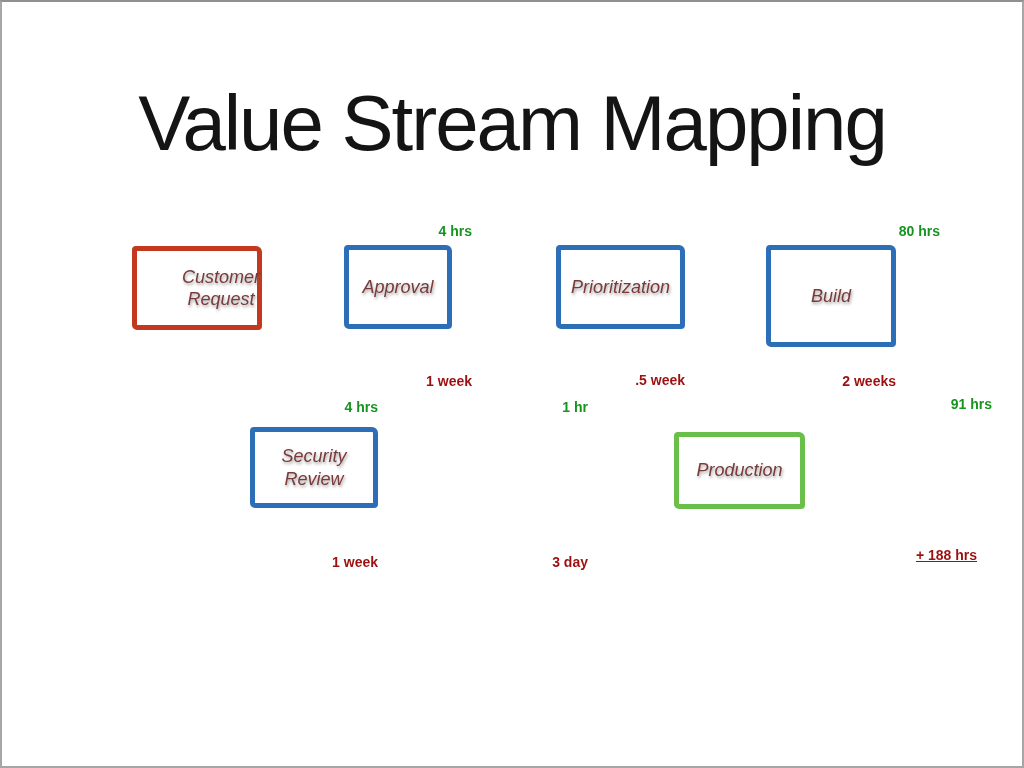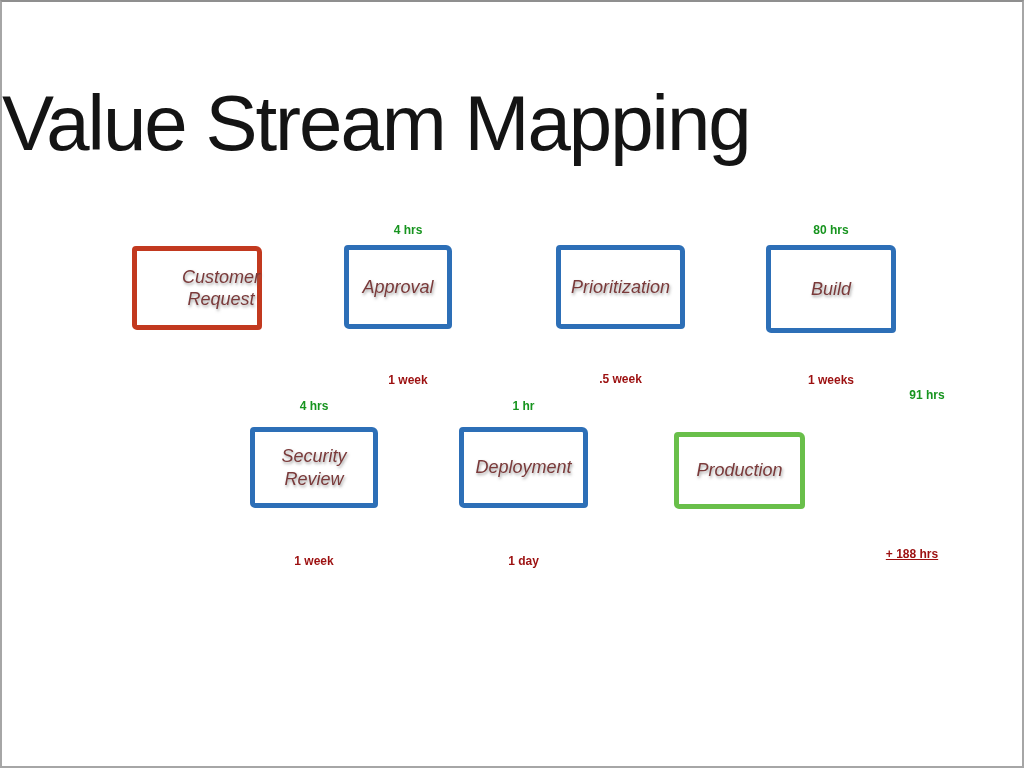--- a/index.html
+++ b/index.html
@@ -12,21 +12,21 @@
     border: 2px solid #a6a6a6;
     border-top-color: #8f8f8f;
     overflow: hidden;
     font-family: "Liberation Sans", sans-serif;
   }
   .title {
     position: absolute;
     left: 0;
     top: 76px;
     width: 100%;
-    text-align: left;
+    text-align: center;
     font-size: 78px;
     font-weight: 200;
     letter-spacing: -2px;
     color: #141414;
     white-space: nowrap;
   }
   .vsm-box {
     position: absolute;
     box-sizing: border-box;
     background: #ffffff;
@@ -43,22 +43,22 @@
     line-height: 1.25;
     color: #7a3a3a;
     text-shadow: 1px 2px 3px rgba(110,110,110,0.65);
     padding: 0 2px;
   }
   .box-red   { border-color: #c2391f; padding-left: 48px; }
   .box-blue  { border-color: #2d6fb7; }
   .box-green { border-color: #69bf4a; }
   .time {
     position: absolute;
-    text-align: center;
-    font-size: 12px;
+    text-align: right;
+    font-size: 14px;
     font-weight: bold;
     white-space: nowrap;
   }
   .time-green { color: #17941f; }
   .time-red   { color: #9c1010; margin-top: 31px; }
 </style>
 </head>
 <body>
 
 <div class="slide">
@@ -74,38 +74,35 @@
     <span class="box-label">Approval</span>
   </div>
   <div class="time time-red" style="left:342px; top:340px; width:128px;">1 week</div>
 
   <div class="time time-green" style="left:554px; top:221px; width:129px;margin-top:48px;">2 hrs</div>
   <div class="vsm-box box-blue" style="left:554px; top:243px; width:129px; height:84px;">
     <span class="box-label">Prioritization</span>
   </div>
   <div class="time time-red" style="left:554px; top:339px; width:129px;">.5 week</div>
 
-  <div class="time time-green" style="left:764px; top:221px; width:130px;">80 hrs</div>
-  <div class="vsm-box box-blue" style="left:764px; top:243px; width:130px; height:88px;">
+  <div class="time time-green" style="left:808px; top:221px; width:130px;">80 hrs</div>
+  <div class="vsm-box box-blue" style="left:764px; top:243px; width:130px; height:102px;">
     <span class="box-label">Build</span>
   </div>
-  <div class="time time-red" style="left:764px; top:340px; width:130px;">1 weeks</div>
+  <div class="time time-red" style="left:764px; top:340px; width:130px;">2 weeks</div>
 
   <div class="time time-green" style="left:248px; top:397px; width:128px;">4 hrs</div>
   <div class="vsm-box box-blue" style="left:248px; top:425px; width:128px; height:81px;">
     <span class="box-label">Security Review</span>
   </div>
   <div class="time time-red" style="left:248px; top:521px; width:128px;">1 week</div>
 
   <div class="time time-green" style="left:457px; top:397px; width:129px;">1 hr</div>
-  <div class="vsm-box box-blue" style="left:457px; top:425px; width:129px; height:81px;">
-    <span class="box-label">Deployment</span>
-  </div>
-  <div class="time time-red" style="left:457px; top:521px; width:129px;">1 day</div>
+  <div class="time time-red" style="left:457px; top:521px; width:129px;">3 day</div>
 
   <div class="vsm-box box-green" style="left:672px; top:430px; width:131px; height:77px;text-align:right;">
     <span class="box-label">Production</span>
   </div>
 
-  <div class="time time-green" style="left:860px; top:386px; width:130px;">91 hrs</div>
+  <div class="time time-green" style="left:860px; top:394px; width:130px;">91 hrs</div>
   <div class="time time-red" style="left:845px; top:514px; width:130px;text-decoration:underline;">+ 188 hrs</div>
 
 </div>
 
 </body></html>

